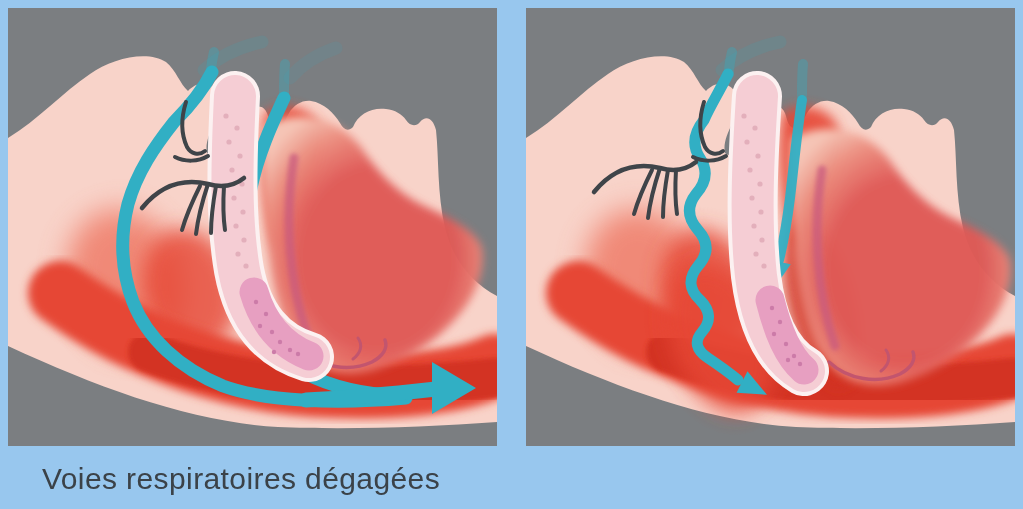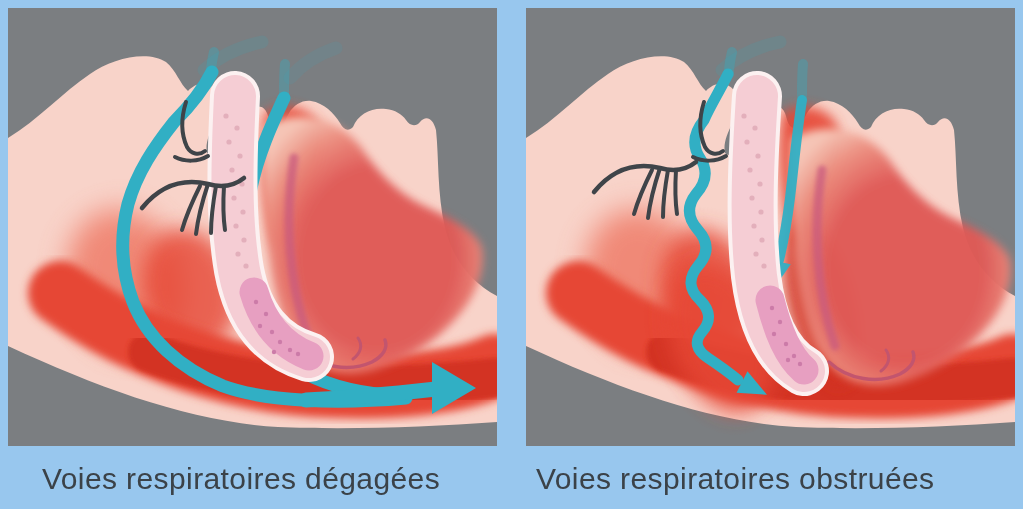--- a/index.html
+++ b/index.html
@@ -216,14 +216,13 @@
       </g>
       <g style="stroke-width:4">
         <path d="M178,94 C173,110 173,126 179,139 C183,146 191,148 197,143"></path>
         <path d="M167,149 C177,154 190,154 200,148"></path>
       </g>
     </g>
       </svg>
   </figure>
 
   <div class="caption caption-left">Voies respiratoires dégagées</div>
-  <div class="caption caption-right">Voies respiratoires obstruées</div>
 </div>
 
 </body></html>

